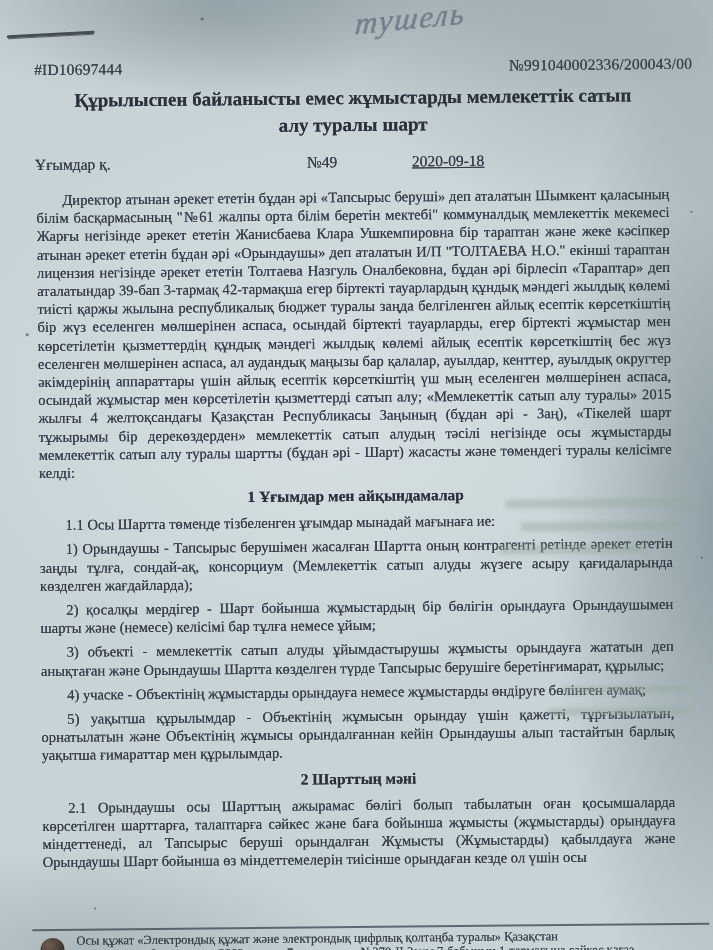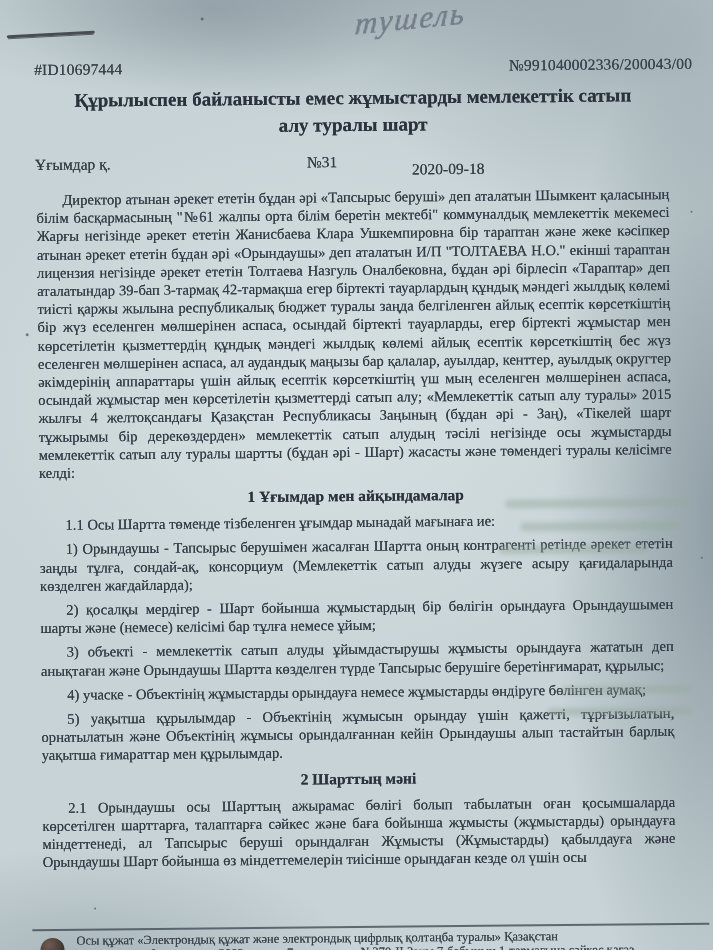--- a/index.html
+++ b/index.html
@@ -32,21 +32,21 @@
   .header-row{position:absolute;left:38px;right:17px;top:58px;display:flex;
     justify-content:space-between;font-size:15.5px;letter-spacing:.2px;color:#39414b;}
 
   .doc-title{position:absolute;left:0;right:0;top:84px;text-align:center;}
   .doc-title h1{margin:0 auto;max-width:588px;font-size:19px;line-height:27px;
     font-weight:bold;color:#2b323c;}
 
   .meta-row{position:absolute;left:38px;right:30px;top:153px;height:20px;font-size:15.5px;}
   .meta-city{position:absolute;left:0;top:0;}
   .meta-no{position:absolute;left:272px;top:0;}
-  .meta-date{position:absolute;left:377px;top:8px;}
+  .meta-date{position:absolute;left:377px;top:0;text-decoration:underline;}
 
   .doc-body{position:absolute;left:39px;top:188px;width:633px;height:734px;overflow:hidden;}
   .doc-p{margin:0 0 6px 0;font-size:14.6px;line-height:18.2px;text-align:justify;
     text-indent:26px;color:#333b45;}
   .doc-h{margin:7px 0 8px 0;font-size:15.5px;line-height:19px;text-align:center;
     font-weight:bold;color:#2b323c;}
 
   .ghost{position:absolute;background:rgba(148,168,158,.45);filter:blur(2.2px);
     border-radius:4px;}
   .speck{position:absolute;background:rgba(70,80,90,.7);border-radius:50%;}
@@ -73,21 +73,21 @@
       <span>#ID10697444</span>
       <span>№991040002336/200043/00</span>
     </div>
 
     <div class="doc-title">
       <h1>Құрылыспен байланысты емес жұмыстарды мемлекеттік сатып алу туралы шарт</h1>
     </div>
 
     <div class="meta-row">
       <span class="meta-city">Ұғымдар қ.</span>
-      <span class="meta-no">№31</span>
+      <span class="meta-no">№49</span>
       <span class="meta-date">2020-09-18</span>
     </div>
 
     <div class="doc-body">
         <p class="doc-p">Директор атынан әрекет ететін бұдан әрі «Тапсырыс беруші» деп аталатын Шымкент қаласының білім басқармасының "№61 жалпы орта білім беретін мектебі" коммуналдық мемлекеттік мекемесі Жарғы негізінде әрекет ететін Жанисбаева Клара Ушкемпировна бір тараптан және жеке кәсіпкер атынан әрекет ететін бұдан әрі «Орындаушы» деп аталатын И/П "ТОЛТАЕВА Н.О." екінші тараптан лицензия негізінде әрекет ететін Толтаева Назгуль Оналбековна, бұдан әрі бірлесіп «Тараптар» деп аталатындар 39-бап 3-тармақ 42-тармақша егер біртекті тауарлардың құндық мәндегі жылдық көлемі тиісті қаржы жылына республикалық бюджет туралы заңда белгіленген айлық есептік көрсеткіштің бір жүз еселенген мөлшерінен аспаса, осындай біртекті тауарларды, егер біртекті жұмыстар мен көрсетілетін қызметтердің құндық мәндегі жылдық көлемі айлық есептік көрсеткіштің бес жүз еселенген мөлшерінен аспаса, ал аудандық маңызы бар қалалар, ауылдар, кенттер, ауылдық округтер әкімдерінің аппараттары үшін айлық есептік көрсеткіштің үш мың еселенген мөлшерінен аспаса, осындай жұмыстар мен көрсетілетін қызметтерді сатып алу; «Мемлекеттік сатып алу туралы» 2015 жылғы 4 желтоқсандағы Қазақстан Республикасы Заңының (бұдан әрі - Заң), «Тікелей шарт тұжырымы бір дерекөздерден» мемлекеттік сатып алудың тәсілі негізінде осы жұмыстарды мемлекеттік сатып алу туралы шартты (бұдан әрі - Шарт) жасасты және төмендегі туралы келісімге келді:</p>
         <h3 class="doc-h">1 Ұғымдар мен айқындамалар</h3>
         <p class="doc-p">1.1 Осы Шартта төменде тізбеленген ұғымдар мынадай мағынаға ие:</p>
         <p class="doc-p">1) Орындаушы - Тапсырыс берушімен жасалған Шартта оның контрагенті ретінде әрекет ететін заңды тұлға, сондай-ақ, консорциум (Мемлекеттік сатып алуды жүзеге асыру қағидаларында көзделген жағдайларда);</p>
         <p class="doc-p">2) қосалқы мердігер - Шарт бойынша жұмыстардың бір бөлігін орындауға Орындаушымен шарты және (немесе) келісімі бар тұлға немесе ұйым;</p>
         <p class="doc-p">3) объекті - мемлекеттік сатып алуды ұйымдастырушы жұмысты орындауға жататын деп анықтаған және Орындаушы Шартта көзделген түрде Тапсырыс берушіге беретінғимарат, құрылыс;</p>

